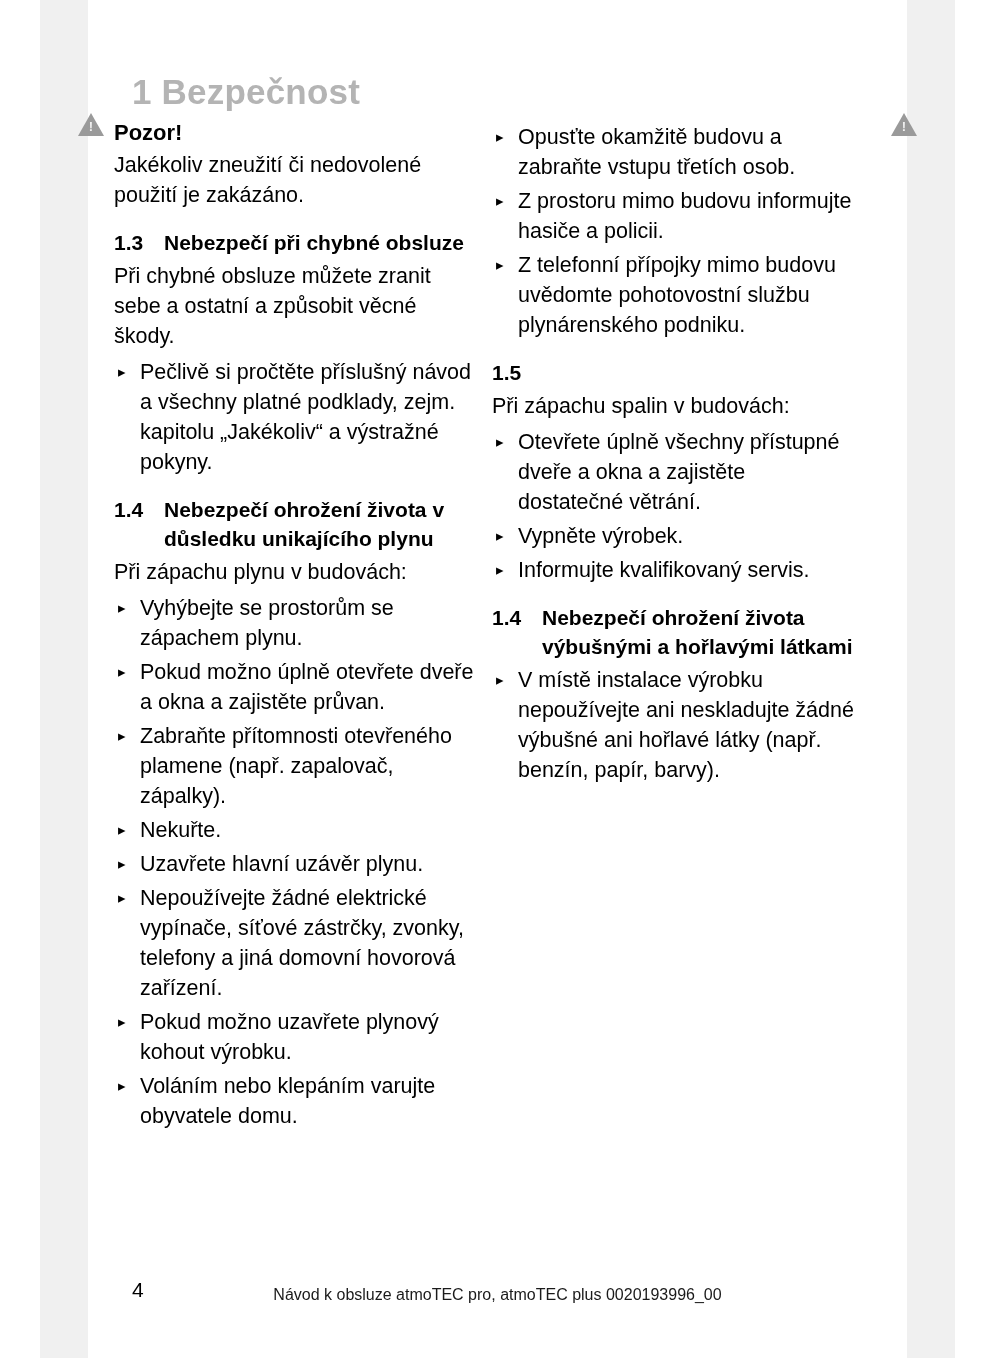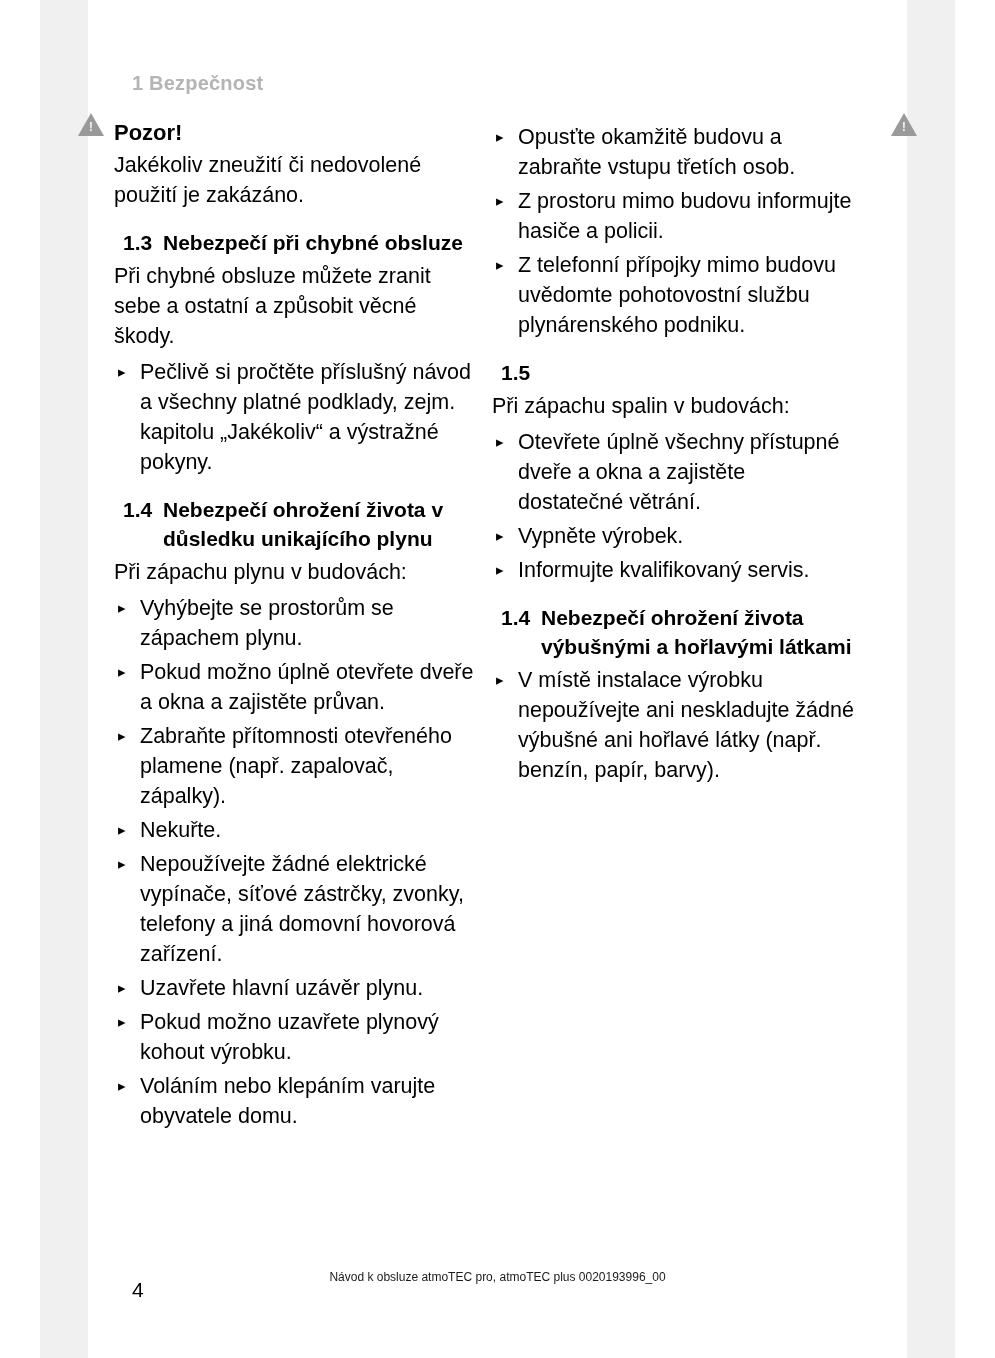--- a/index.html
+++ b/index.html
@@ -53,21 +53,21 @@
     font-weight: bold;
     font-family: "Liberation Sans", sans-serif;
   }
   .warn-left  { left: 78px;  top: 113px; }
   .warn-right { right: 78px; top: 113px; }
 
   .chapter-title {
     position: absolute;
     left: 132px;
     top: 72px;
-    font-size: 20px;
+    font-size: 35px;
     font-weight: bold;
     color: #b4b4b4;
     letter-spacing: 0.2px;
   }
 
   .cols {
     position: absolute;
     left: 114px;
     top: 118px;
     width: 740px;
@@ -88,22 +88,23 @@
   p.body {
     font-size: 21.5px;
     line-height: 30px;
     margin: 0 0 6px 0;
   }
 
   h3.sec {
     font-size: 21px;
     font-weight: bold;
     line-height: 29px;
-    margin: 18px 0 4px 9px;
+    margin: 18px 0 4px 0;
     display: flex;
+    gap: 10px;
   }
   h3.sec .num {
     flex: 0 0 auto;
     min-width: 40px;
   }
   h3.sec .txt { flex: 1 1 auto; }
 
   ul.bullets {
     list-style: none;
     margin: 4px 0 4px 0;
@@ -127,23 +128,23 @@
   }
   .page-num {
     position: absolute;
     left: 132px;
     bottom: 56px;
     font-size: 21px;
   }
   .footer-text {
     position: absolute;
     left: 0; right: 0;
-    bottom: 74px;
+    bottom: 54px;
     text-align: center;
-    font-size: 12px;
+    font-size: 16px;
     color: #1a1a1a;
   }
   .clear { clear: both; }
 </style>
 </head>
 <body>
 
 <div class="page">
 
   <div class="band left"></div>
@@ -177,22 +178,22 @@
       <h3 class="sec">
         <span class="num">1.4</span>
         <span class="txt">Nebezpečí ohrožení života v důsledku unikajícího plynu</span>
       </h3>
       <p class="body">Při zápachu plynu v budovách:</p>
       <ul class="bullets">
         <li>Vyhýbejte se prostorům se zápachem plynu.</li>
         <li>Pokud možno úplně otevřete dveře a okna a zajistěte průvan.</li>
         <li>Zabraňte přítomnosti otevřeného plamene (např. zapalovač, zápalky).</li>
         <li>Nekuřte.</li>
+        <li>Uzavřete hlavní uzávěr plynu.</li>
         <li>Nepoužívejte žádné elektrické vypínače, síťové zástrčky, zvonky, telefony a jiná domovní hovorová zařízení.</li>
-        <li>Uzavřete hlavní uzávěr plynu.</li>
         <li>Pokud možno uzavřete plynový kohout výrobku.</li>
         <li>Voláním nebo klepáním varujte obyvatele domu.</li>
       </ul>
 
     </div>
 
     <div class="col right">
 
       <ul class="bullets">
         <li>Opusťte okamžitě budovu a zabraňte vstupu třetích osob.</li>

